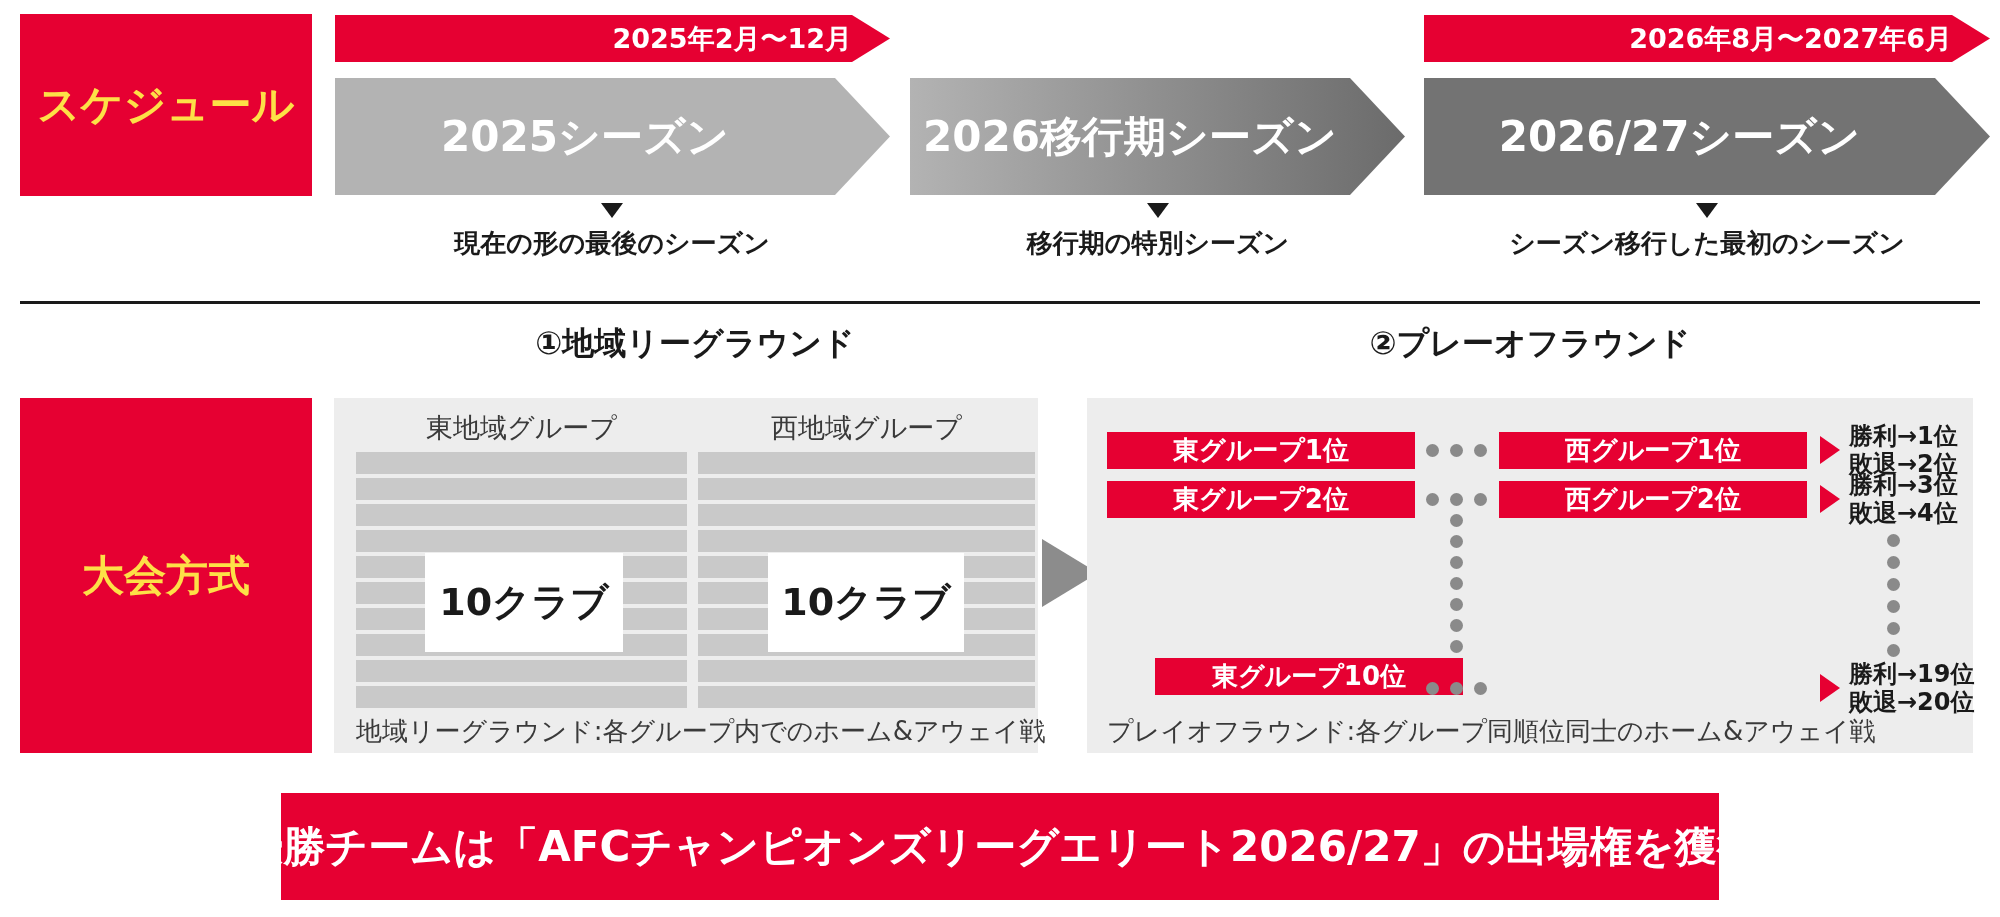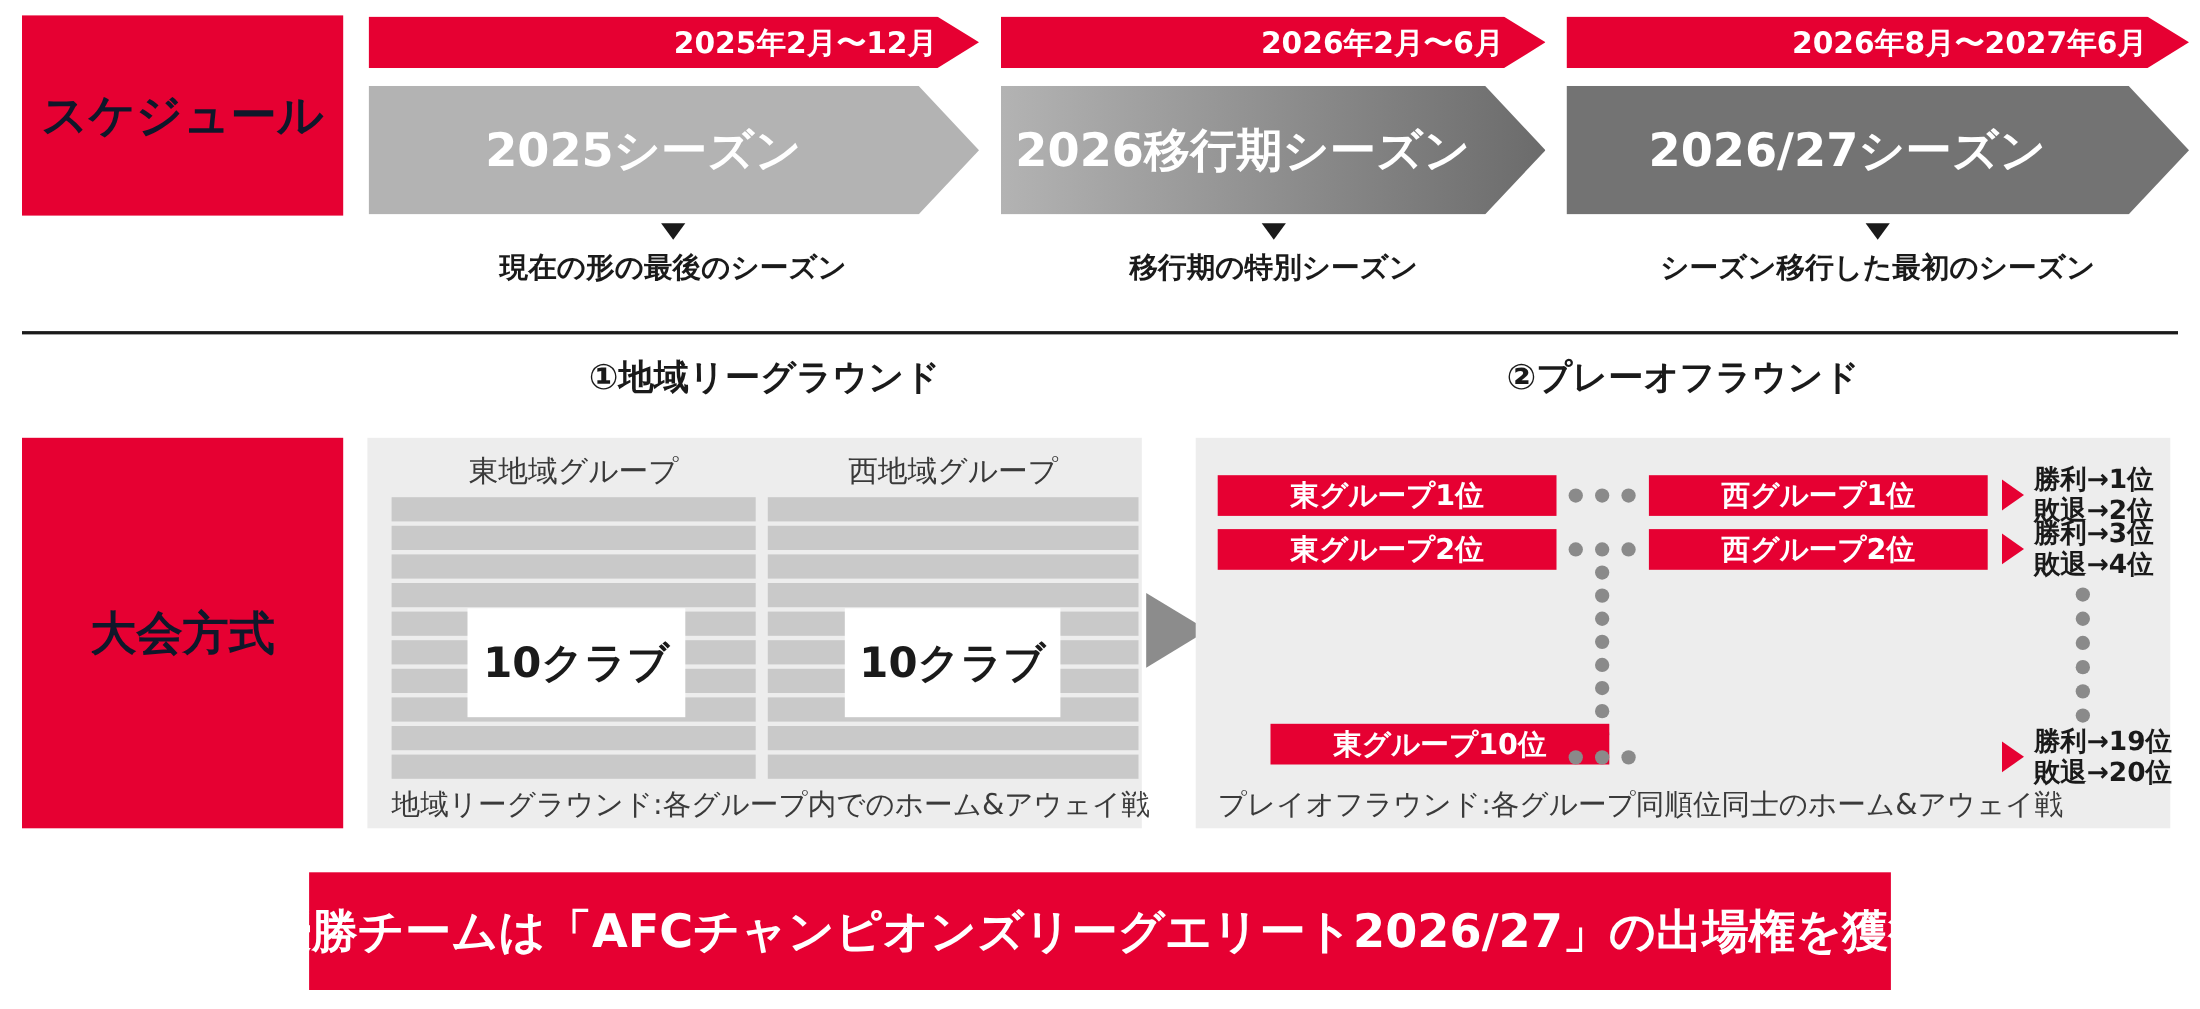--- a/index.html
+++ b/index.html
@@ -1,21 +1,21 @@
 <!DOCTYPE html>
 <html><head>
 <meta charset="utf-8">
 <style>
   * { margin:0; padding:0; box-sizing:border-box; }
   html,body { width:2000px; height:917px; background:#ffffff; font-family:"DejaVu Sans","Liberation Sans",sans-serif; }
   .abs { position:absolute; }
   #canvas { position:relative; width:2000px; height:917px; overflow:hidden; background:#fff; }
 
   
-  .label-box { background:var(--red); color:#0f172a; font-weight:bold; display:flex; align-items:center; justify-content:center; }
+  .label-box { background:var(--red); color:#fde047; font-weight:bold; display:flex; align-items:center; justify-content:center; }
 
   
   .date-arrow { height:47px; background:var(--red); color:#fff; font-weight:bold; font-size:27px;
     display:flex; align-items:center; justify-content:flex-end; padding-right:38px;
     clip-path:polygon(0 0, calc(100% - 38px) 0, 100% 50%, calc(100% - 38px) 100%, 0 100%); }
   .season-arrow { height:117px; color:#fff; font-weight:bold; font-size:42px;
     display:flex; align-items:center; justify-content:center; padding-right:55px;
     clip-path:polygon(0 0, calc(100% - 55px) 0, 100% 50%, calc(100% - 55px) 100%, 0 100%); }
   .season-light { background:#b3b3b3; }
   .season-grad  { background:linear-gradient(to right,#b3b3b3,#6b6b6b); }
@@ -60,23 +60,20 @@
 
   <div class="abs date-arrow" style="left:335px;top:15px;width:555px;">
     <span>2025年2月〜12月</span>
   </div>
   <div class="abs season-arrow season-light" style="left:335px;top:78px;width:555px;">
     <span>2025シーズン</span>
   </div>
   <div class="abs down-tri" style="left:601px;top:203px;"></div>
   <div class="abs phase-note" style="left:362px;top:226px;">現在の形の最後のシーズン</div>
 
-  <div class="abs date-arrow" style="left:910px;top:15px;width:495px;">
-    <span>2026年2月〜6月</span>
-  </div>
   <div class="abs season-arrow season-grad" style="left:910px;top:78px;width:495px;">
     <span>2026移行期シーズン</span>
   </div>
   <div class="abs down-tri" style="left:1147px;top:203px;"></div>
   <div class="abs phase-note" style="left:908px;top:226px;">移行期の特別シーズン</div>
 
   <div class="abs date-arrow" style="left:1424px;top:15px;width:566px;">
     <span>2026年8月〜2027年6月</span>
   </div>
   <div class="abs season-arrow season-dark" style="left:1424px;top:78px;width:566px;">

